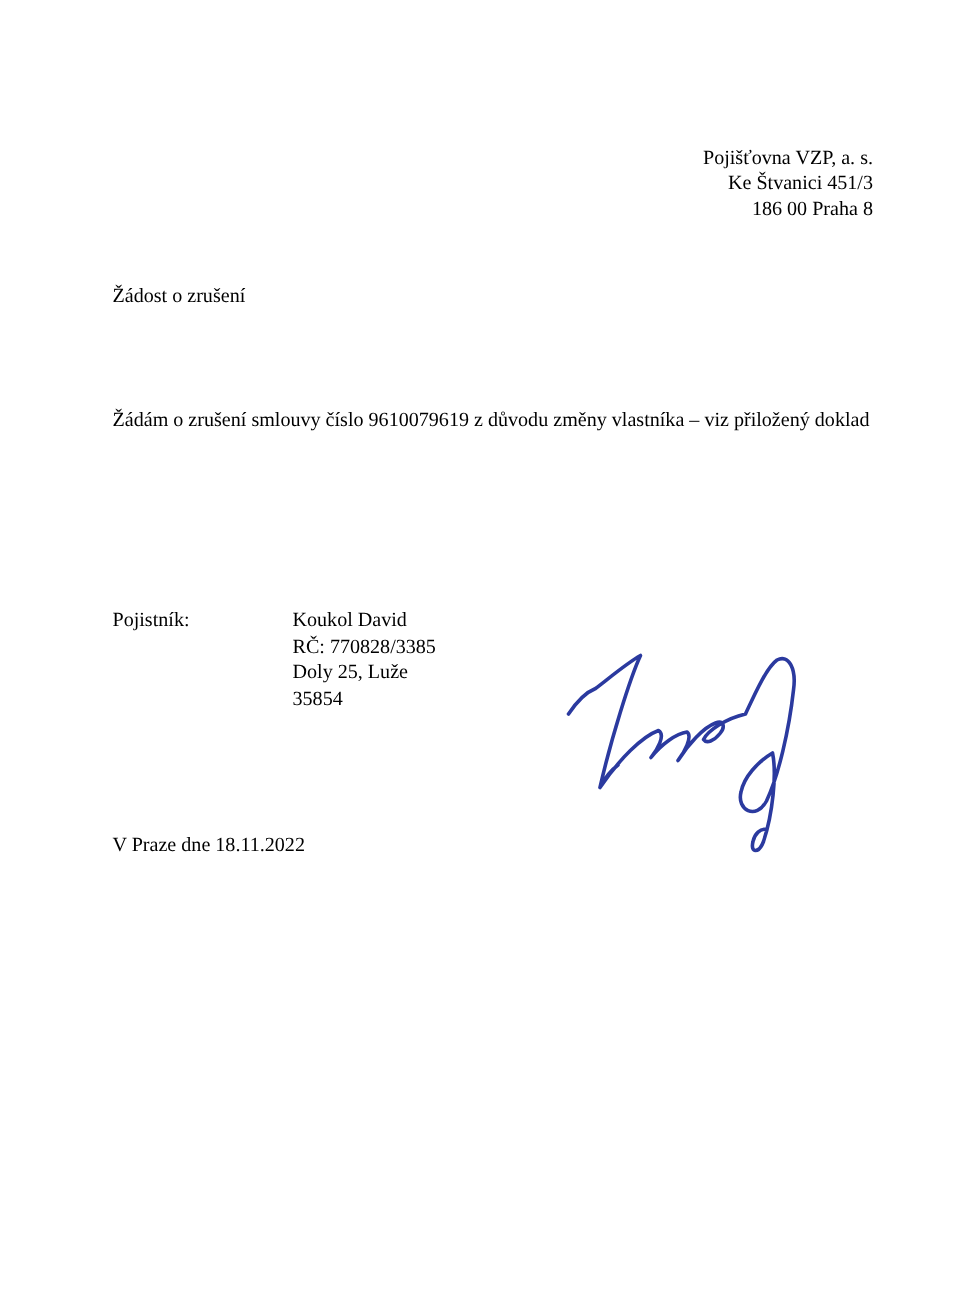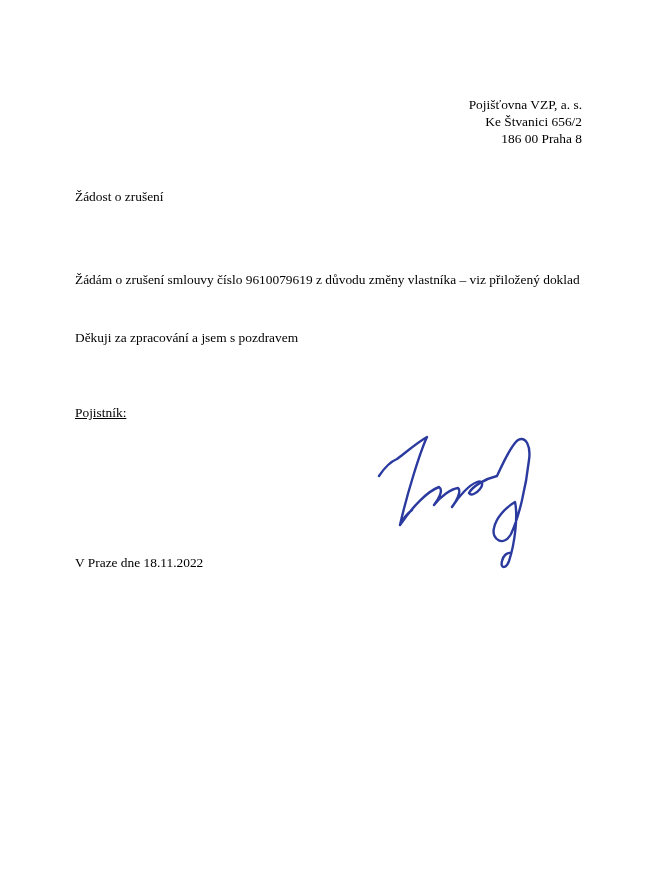--- a/index.html
+++ b/index.html
@@ -40,21 +40,20 @@
     left: 75px;
     top: 330px;
     white-space: nowrap;
   }
   .policyholder-block {
     position: absolute;
     left: 75px;
     top: 404px;
     display: flex;
     align-items: flex-start;
-    text-decoration: underline;
   }
   .policyholder-label { width: 120px; line-height: 17.5px; }
   .policyholder-lines { line-height: 17.5px; white-space: nowrap; }
   .signature-wrap {
     position: absolute;
     left: 365px;
     top: 432px;
     width: 175px;
     height: 150px;
   }
@@ -65,32 +64,37 @@
     white-space: nowrap;
   }
 </style>
 </head>
 <body>
 
 <div class="sheet">
 
   <div class="recipient-block">
     <div>Pojišťovna VZP, a. s.</div>
-    <div>Ke Štvanici 656/2</div>
+    <div>Ke Štvanici 451/3</div>
     <div>186 00 Praha 8</div>
   </div>
 
   <div class="subject-line">Žádost o zrušení</div>
 
   <div class="body-request">Žádám o zrušení smlouvy číslo 9610079619 z důvodu změny vlastníka – viz přiložený doklad</div>
 
-  <div class="body-closing">Děkuji za zpracování a jsem s pozdravem</div>
 
   <div class="policyholder-block">
     <div class="policyholder-label">Pojistník:</div>
+    <div class="policyholder-lines">
+      <div>Koukol David</div>
+      <div>RČ: 770828/3385</div>
+      <div>Doly 25, Luže</div>
+      <div>35854</div>
+    </div>
   </div>
 
   <div class="signature-wrap">
     <svg width="175" height="150" viewBox="0 0 175 150" xmlns="http://www.w3.org/2000/svg">
       <path fill="none" stroke="#2b3a9f" stroke-width="2.4" stroke-linecap="round" stroke-linejoin="round" d="M14,44
            C20,35 27,29 32,27
            C40,21 53,10 62,5
            C55,20 42,62 35,93
            C38,87 43,81 47,78
            M35,93

